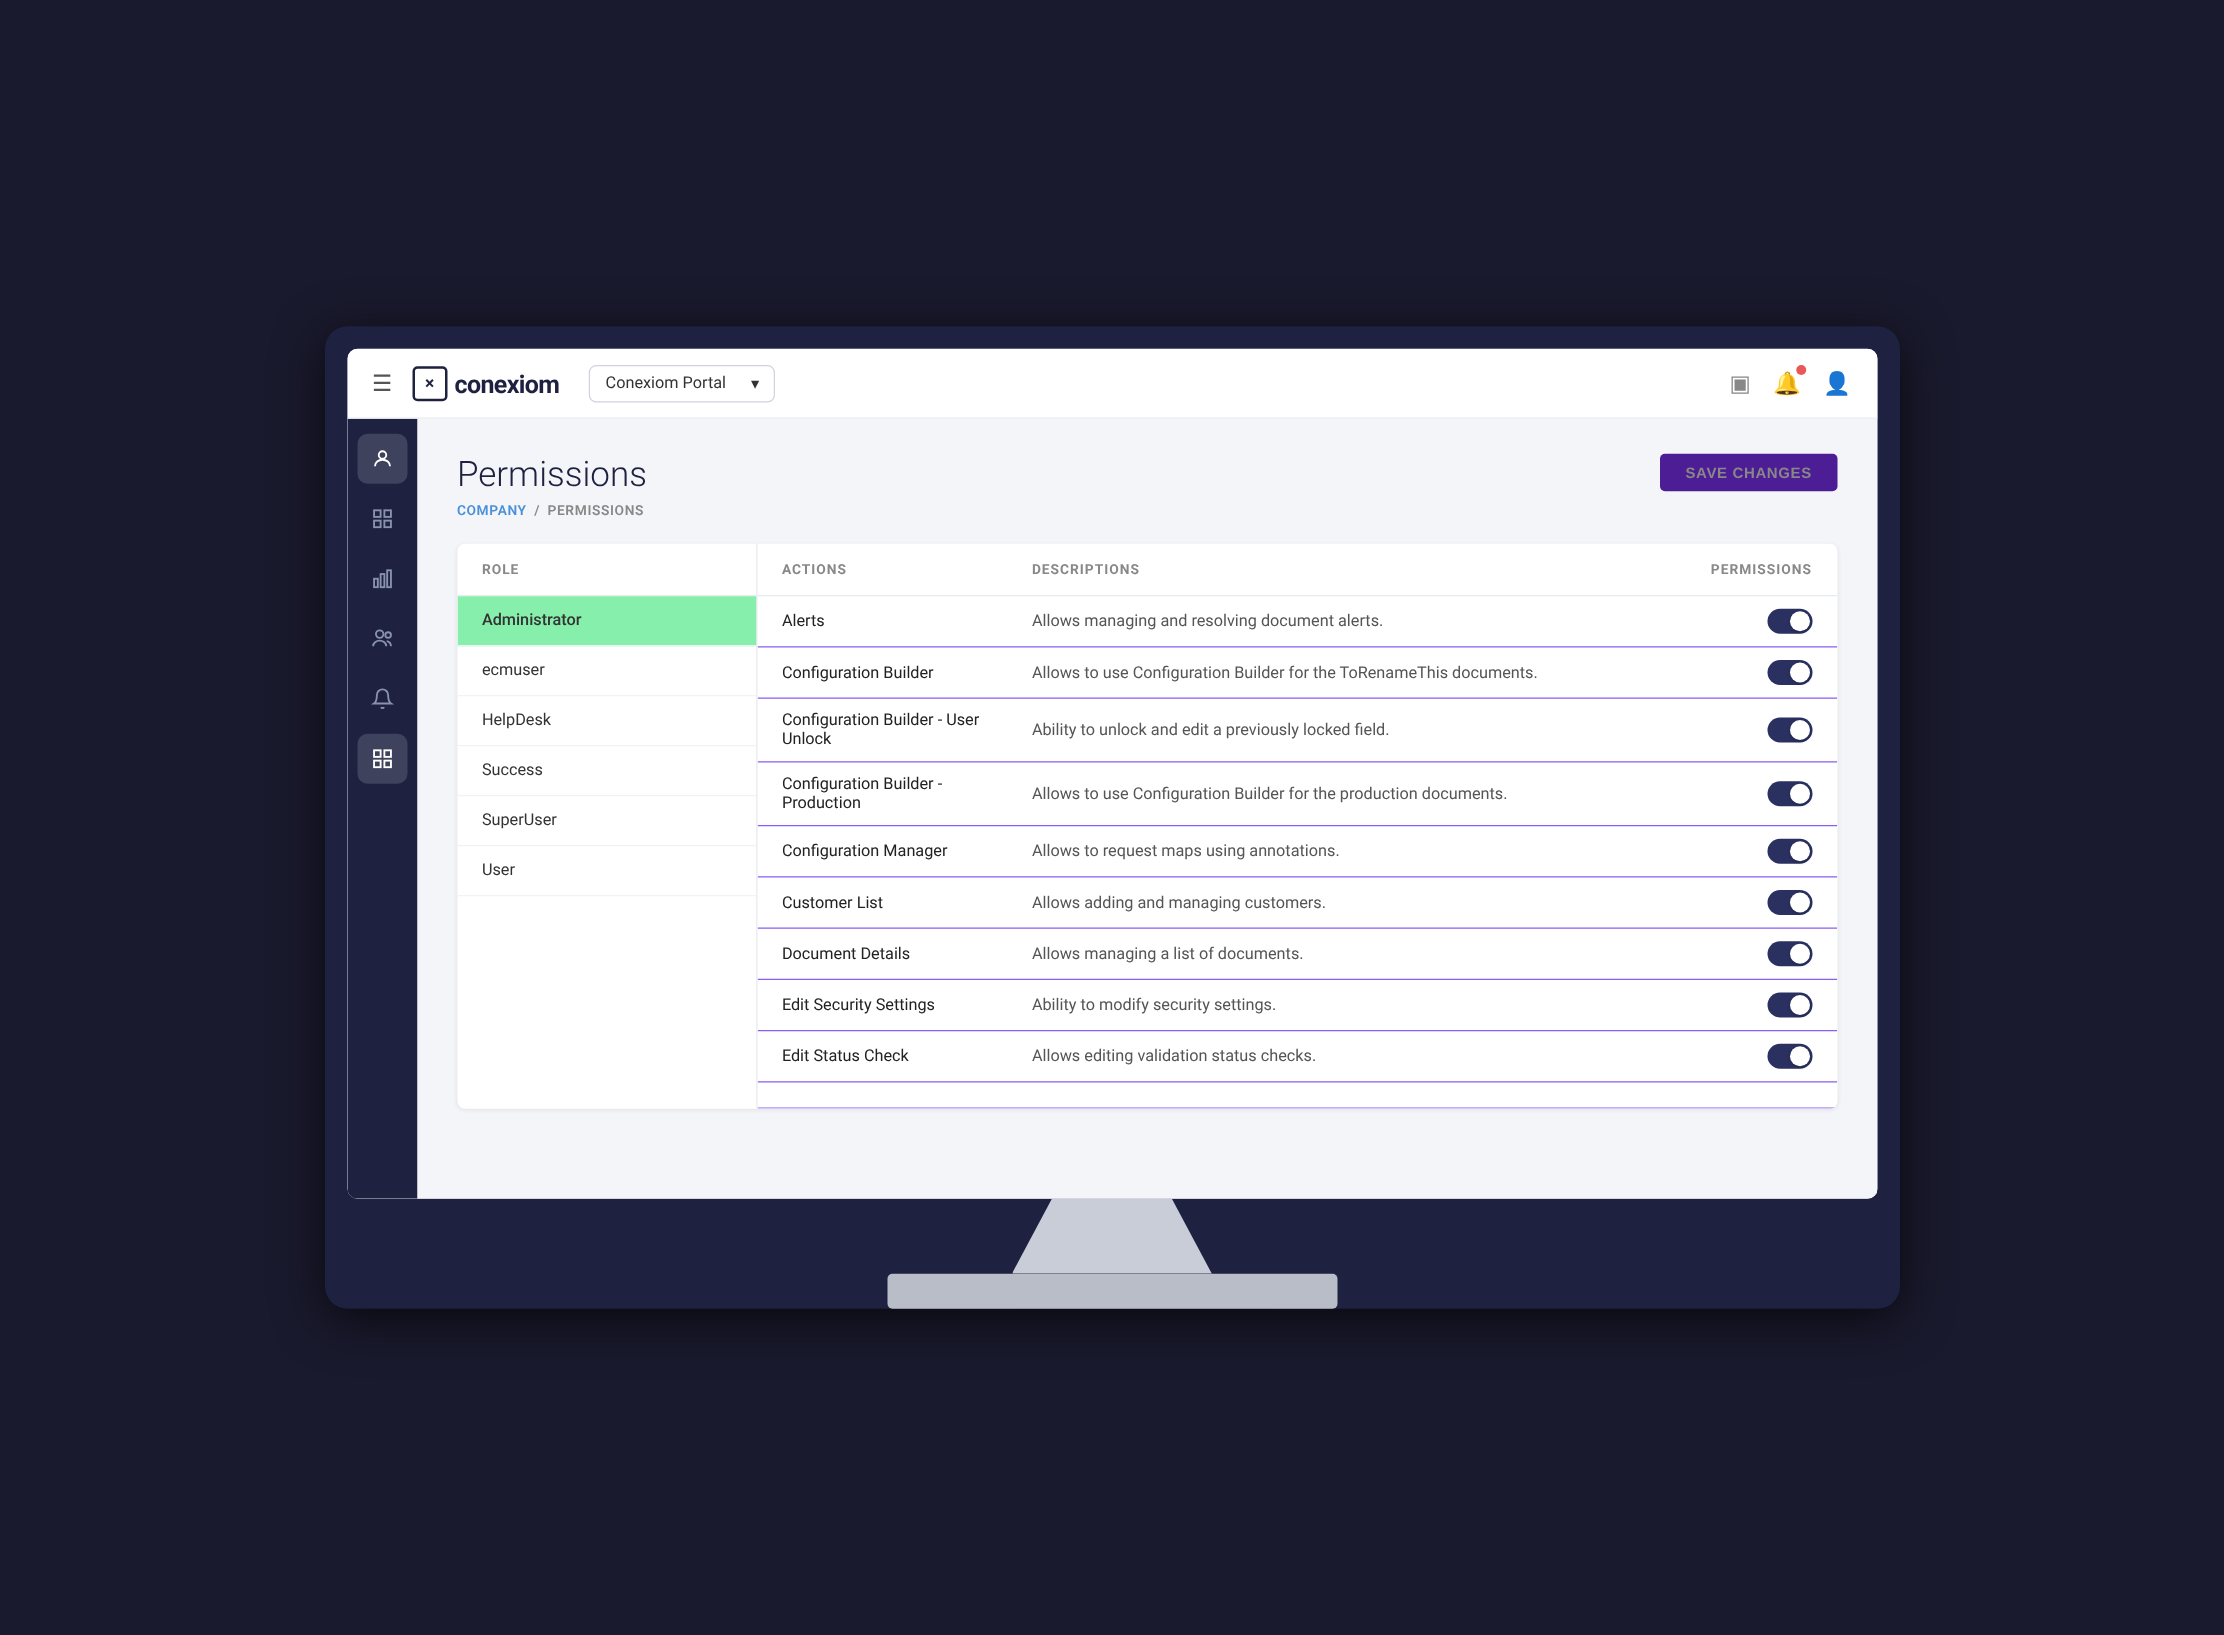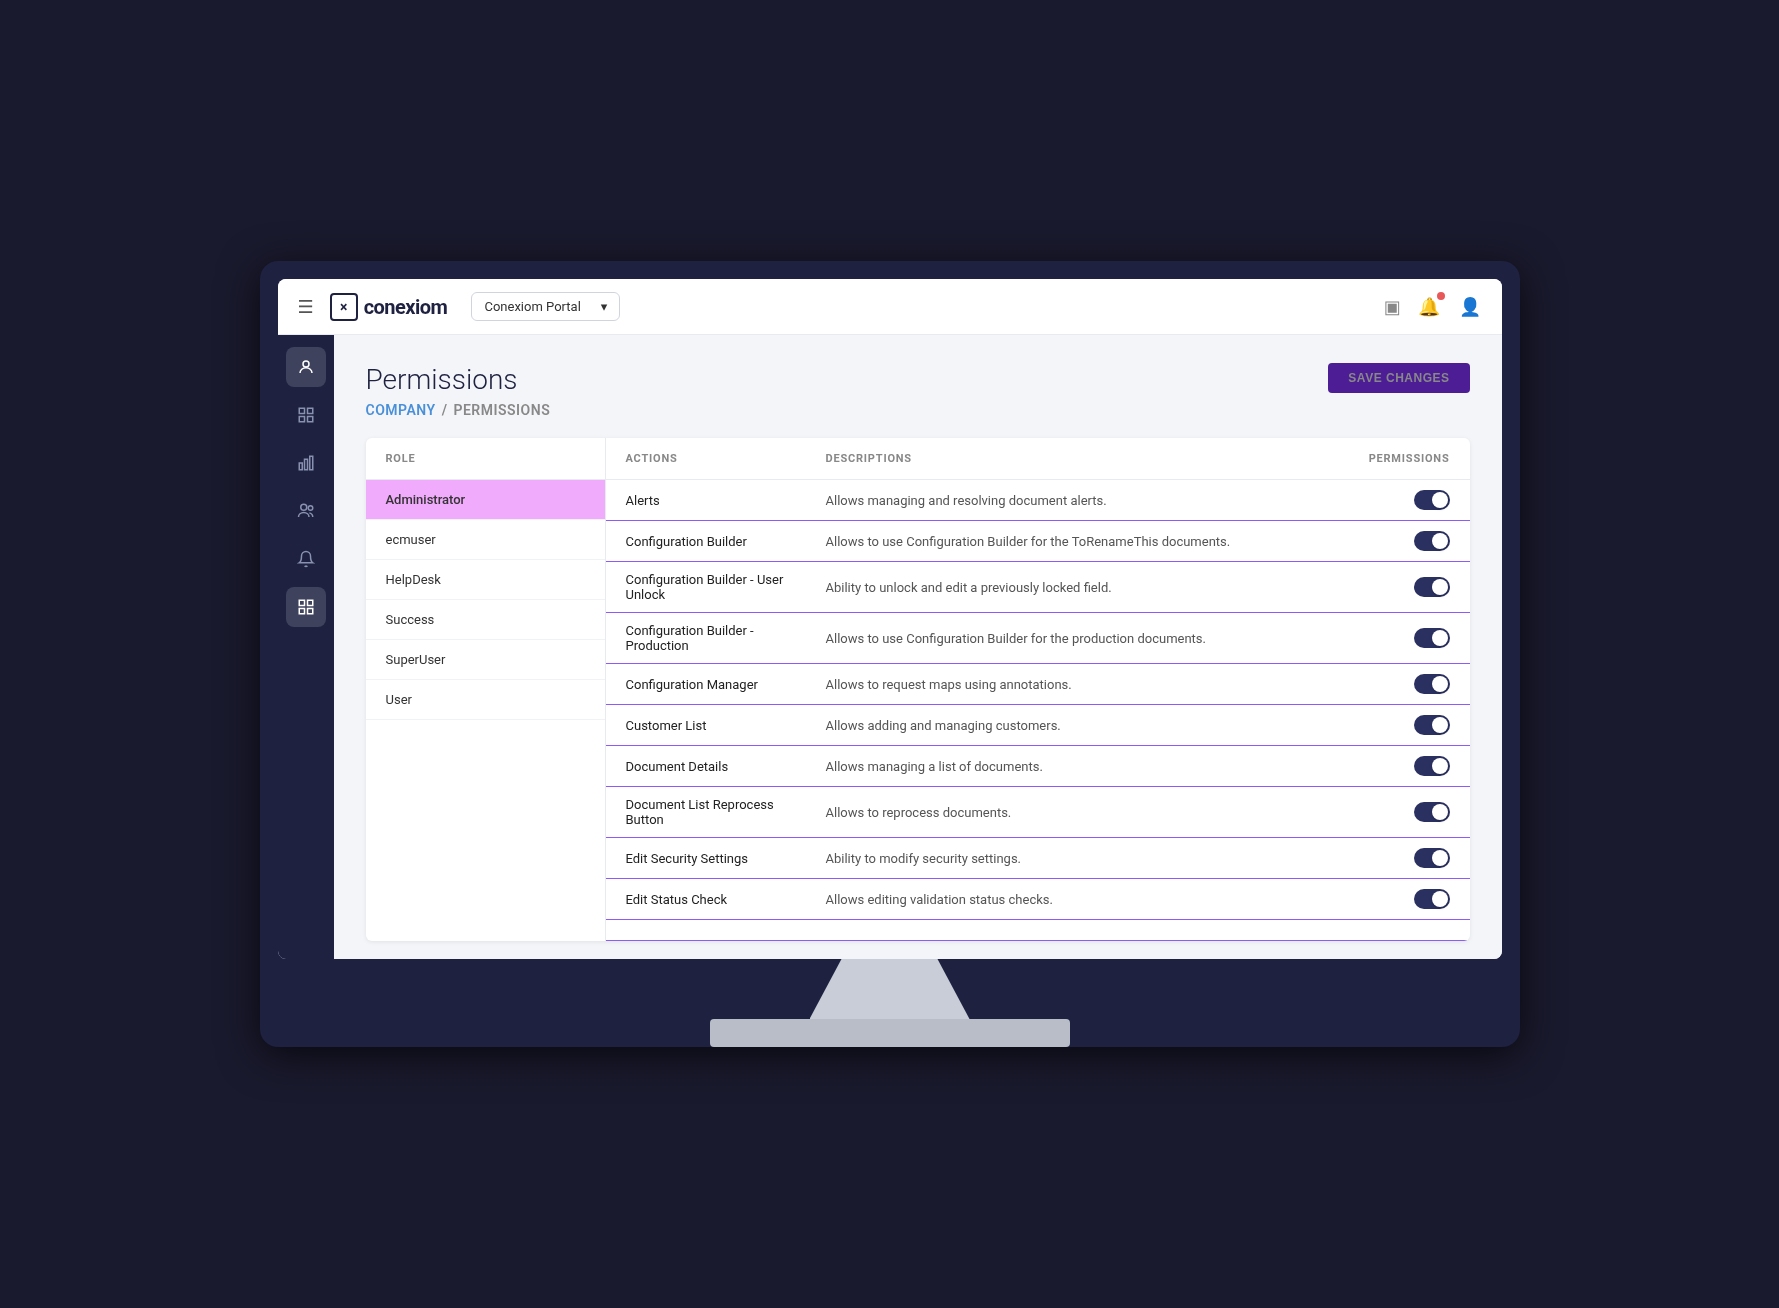--- a/index.html
+++ b/index.html
@@ -187,21 +187,21 @@
       font-size: 28px;
       font-weight: 300;
       color: #1e2140;
       margin-bottom: 6px;
     }
 
     .breadcrumb {
       display: flex;
       align-items: center;
       gap: 6px;
-      font-size: 14px;
+      font-size: 11px;
       font-weight: 600;
       letter-spacing: 0.5px;
     }
 
     .breadcrumb-link {
       color: #4a90d9;
       text-decoration: none;
       cursor: pointer;
     }
 
@@ -251,21 +251,21 @@
       border-bottom: 1px solid #e8eaf0;
     }
 
     .role-item {
       padding: 12px 20px;
       font-size: 13px;
       color: #333;
       cursor: pointer;
       border-bottom: 1px solid #f0f2f5;
     }
-    .role-item.active { background: #f0abfc; font-weight: 500; }
+    .role-item.active { background: #86efac; font-weight: 500; }
 
     
     .actions-table {
       flex: 1;
       overflow: hidden;
     }
 
     .actions-header {
       display: grid;
       grid-template-columns: 200px 1fr 120px;
@@ -502,29 +502,20 @@
                   <div class="action-row">
                     <div class="action-name">Document Details</div>
                     <div class="action-description">Allows managing a list of documents.</div>
                     <div class="action-toggle">
                       <div class="toggle on">
                         <div class="toggle-knob"></div>
                       </div>
                     </div>
                   </div>
                   <div class="action-row">
-                    <div class="action-name">Document List Reprocess Button</div>
-                    <div class="action-description">Allows to reprocess documents.</div>
-                    <div class="action-toggle">
-                      <div class="toggle on">
-                        <div class="toggle-knob"></div>
-                      </div>
-                    </div>
-                  </div>
-                  <div class="action-row">
                     <div class="action-name">Edit Security Settings</div>
                     <div class="action-description">Ability to modify security settings.</div>
                     <div class="action-toggle">
                       <div class="toggle on">
                         <div class="toggle-knob"></div>
                       </div>
                     </div>
                   </div>
                   <div class="action-row">
                     <div class="action-name">Edit Status Check</div>

